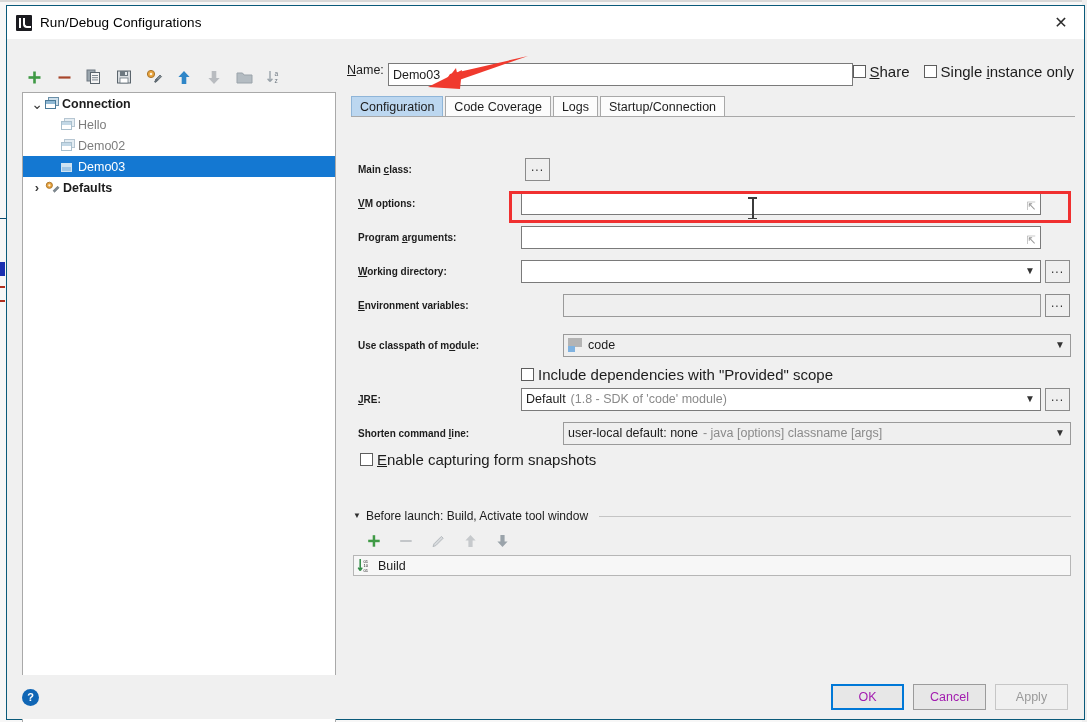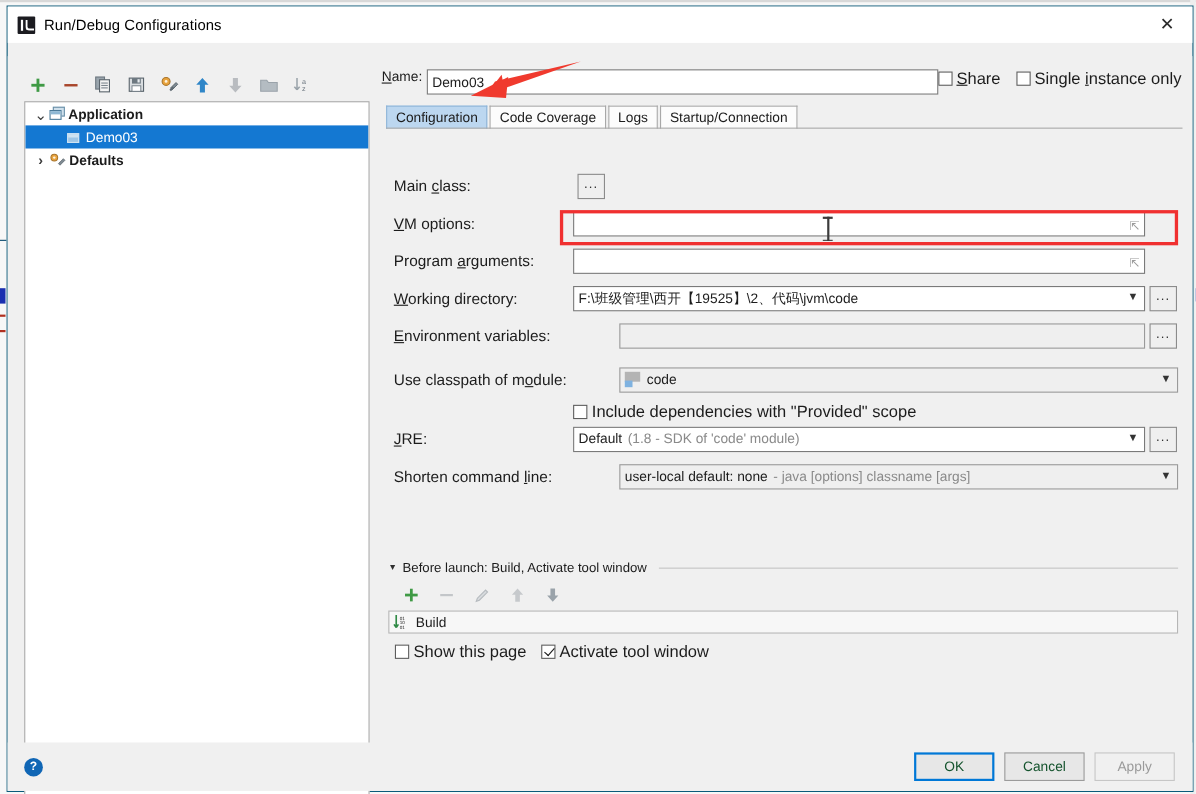--- a/index.html
+++ b/index.html
@@ -169,21 +169,21 @@
   }
   .tab.active { background: #bcd7f0; border-color: #8fb5d8; font-weight: normal; }
 
   #tab-content {
     position: absolute; left: 4px; top: 65px; right: 1px; bottom: 0;
     border-top: 1px solid #a8a8a8;
   }
 
   
   .frow { position: absolute; left: 7px; right: 5px; height: 24px; display: flex; align-items: center; }
-  .flabel { width: 163px; flex: 0 0 163px; font-size: 14px; }
+  .flabel { width: 163px; flex: 0 0 163px; font-size: 10px; font-weight: bold; }
   .finput {
     flex: 1 1 auto; height: 23px;
     border: 1px solid #7a7a7a; background: #ffffff;
     font-size: 12.5px; padding: 0 4px;
     display: flex; align-items: center;
     color: #1c1c1c; position: relative; overflow: hidden;
     font-family: inherit;
   }
   .finput.readonlygrey { background: #efefef; border-color: #9a9a9a; margin-left: 42px; }
   .finput.combo { padding-right: 20px; }
@@ -281,21 +281,21 @@
     font-size: 11px; font-weight: bold; cursor: default;
   }
   #footer-btns {
     margin-left: auto; margin-right: 16px;
     display: flex; align-items: center; gap: 9px;
   }
   .dlg-btn {
     width: 73px; height: 26px;
     border: 1px solid #9b9b9b; background: #e7e7e7;
     display: flex; align-items: center; justify-content: center;
-    font-size: 12.5px; color: #14532d; cursor: default;
+    font-size: 12.5px; color: #a21caf; cursor: default;
     font-family: inherit;
   }
   .dlg-btn.default { border: 2px solid #0078d7; background: #e7e7e7; }
   .dlg-btn.disabled { color: #9a9a9a; background: #f0f0f0; border-color: #c6c6c6; }
 
   
   #red-arrow { position: absolute; left: 400px; top: 54px; z-index: 20; pointer-events: none; }
 
   .u { text-decoration: underline; }
 </style>
@@ -384,21 +384,39 @@
     </div>
 
     <div id="tree-panel">
 
     <div class="tree-row">
           <span class="tw-arrow" style="font-size: 14px; line-height: 8px;">⌄</span>
           <span class="ico-app">
             <span class="sq-back"></span>
             <span class="sq-front"></span>
           </span>
-          <span class="tree-label bold">Application</span>
+          <span class="tree-label bold">Connection</span>
+        </div>
+        <div class="tree-row">
+          <span class="tw-arrow"></span>
+          <span class="tw-indent"></span>
+          <span class="ico-app dim">
+            <span class="sq-back"></span>
+            <span class="sq-front"></span>
+          </span>
+          <span class="tree-label dim">Hello</span>
+        </div>
+        <div class="tree-row">
+          <span class="tw-arrow"></span>
+          <span class="tw-indent"></span>
+          <span class="ico-app dim">
+            <span class="sq-back"></span>
+            <span class="sq-front"></span>
+          </span>
+          <span class="tree-label dim">Demo02</span>
         </div>
         <div class="tree-row selected">
           <span class="tw-arrow"></span>
           <span class="tw-indent"></span>
           <span class="ico-app sel">
             <span class="sq-back"></span>
             <span class="sq-front"></span>
           </span>
           <span class="tree-label">Demo03</span>
         </div>
@@ -467,21 +485,20 @@
           <div class="flabel">Program <span class="u">a</span>rguments:</div>
           <div class="finput" style="margin-right:29px;">
             <span></span>
             <span class="expander">⇱</span>
           </div>
         </div>
 
         <div class="frow" style="top:142px;">
           <div class="flabel"><span class="u">W</span>orking directory:</div>
           <div class="finput combo">
-            <span>F:\班级管理\西开【19525】\2、代码\jvm\code</span>
             <span class="chev">▼</span>
           </div>
           <div class="dots-btn">
             <span>...</span>
           </div>
         </div>
 
         <div class="frow" style="top:176px;justify-content:space-between;">
           <div class="flabel"><span class="u">E</span>nvironment variables:</div>
           <div class="finput readonlygrey">
@@ -523,20 +540,24 @@
 
         <div class="frow" style="top:304px; right:4px;">
           <div class="flabel">Shorten command <span class="u">l</span>ine:</div>
           <div class="finput combo readonlygrey">
             <span>user-local default: none</span>
             <span class="grey-txt" style="margin-left:5px;">- java [options] classname [args]</span>
             <span class="chev">▼</span>
           </div>
         </div>
 
+        <div style="position:absolute; left:9px; top:333px; height:18px;" class="cbx-wrap">
+          <span class="cbx"></span>
+          <span><span class="u">E</span>nable capturing form snapshots</span>
+        </div>
 
         <div id="bl-header">
           <span class="tri">▼</span>
           <span>Before launch: Build, Activate tool window</span>
           <span class="line"></span>
         </div>
 
         <div id="bl-toolbar">
           <div class="tb-btn">
             <svg width="14" height="14" viewBox="0 0 14 14">
@@ -571,30 +592,20 @@
             <svg width="16" height="15" viewBox="0 0 16 15">
               <path d="M3.2 1 L3.2 11 M3.2 12.6 L1.2 9.6 M3.2 12.6 L5.2 9.6" stroke="#2f8a45" stroke-width="1.5" fill="none"></path>
               <text x="6.4" y="5.2" font-size="4.2" fill="#1c1c1c" font-family="Liberation Sans, sans-serif">01</text>
               <text x="6.4" y="9.4" font-size="4.2" fill="#1c1c1c" font-family="Liberation Sans, sans-serif">10</text>
               <text x="6.4" y="13.6" font-size="4.2" fill="#1c1c1c" font-family="Liberation Sans, sans-serif">01</text>
             </svg>
           </span>
           <span>Build</span>
         </div>
 
-        <div id="bl-checks">
-          <div class="cbx-wrap">
-            <span class="cbx"></span>
-            <span>Show this page</span>
-          </div>
-          <div class="cbx-wrap">
-            <span class="cbx checked"></span>
-            <span>Activate tool window</span>
-          </div>
-        </div>
 
       </div>
     </div>
 
     <div id="vm-highlight"></div>
 
     <div id="ibeam">
         <span></span>
       </div>
 

